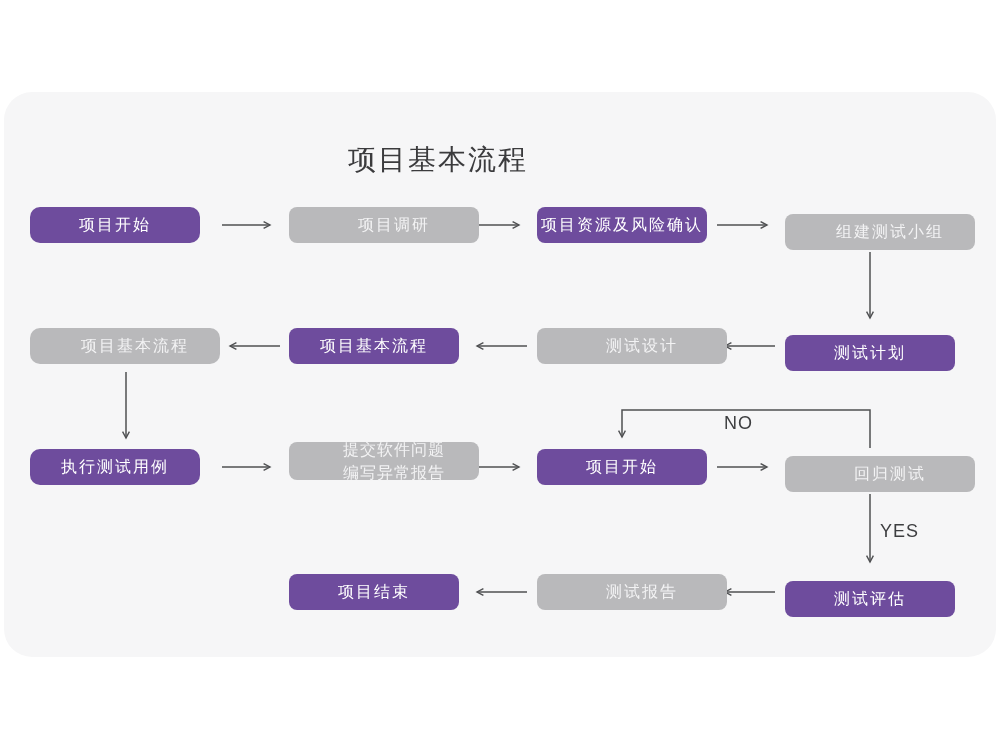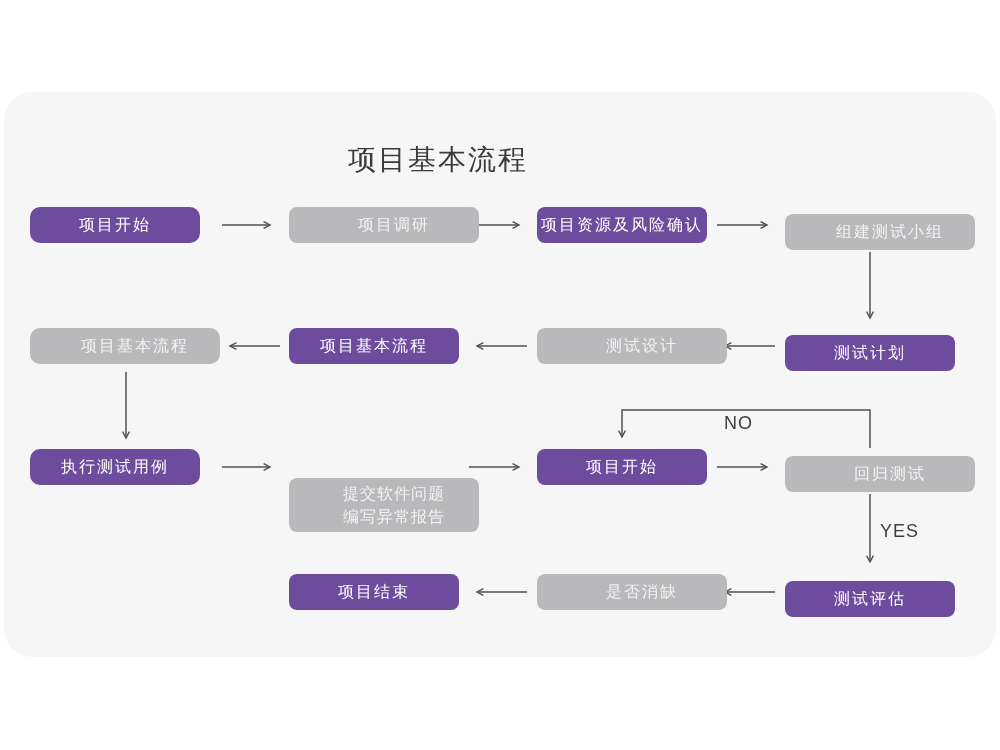--- a/index.html
+++ b/index.html
@@ -18,21 +18,21 @@
     color:#3b3b3d;font-weight:500;
   }
   .node{
     position:absolute;width:170px;height:36px;border-radius:8px;
     display:flex;align-items:center;justify-content:center;
     font-size:16px;letter-spacing:2px;text-align:center;
     white-space:pre-line;line-height:1.45;
   }
   .node.purple{background:#6e4c9d;color:#ffffff;}
   .node.gray{background:#b9b9bb;color:#f3f3f4;padding-left:20px;}
-  .node.tall{height:54px;letter-spacing:1px;margin-top:36px;}
+  .node.tall{height:38px;letter-spacing:1px;}
   
   .c0{left:30px;border-radius:10px;} .c1{left:289px;} .c2{left:537px;} .c3{left:785px;margin-top:7px;}
   
   .r0{top:207px;} .r1{top:328px;} .r2{top:449px;text-align:right;} .r3{top:574px;}
   .r2tall{top:442px;}
   svg.wires{position:absolute;left:0;top:0;width:1000px;height:750px;pointer-events:none;}
   .edge-label{
     position:absolute;color:#3d3e40;font-size:18px;letter-spacing:1px;
   }
   .edge-label.no{left:724px;top:413px;width:44px;text-align:left;}
@@ -91,14 +91,14 @@
 <div class="node purple c1 r1">项目基本流程</div>
 <div class="node gray   c0 r1">项目基本流程</div>
 
 <div class="node purple c0 r2">执行测试用例</div>
 <div class="node gray tall c1 r2tall">提交软件问题
 编写异常报告</div>
 <div class="node purple c2 r2">项目开始</div>
 <div class="node gray   c3 r2">回归测试</div>
 
 <div class="node purple c3 r3">测试评估</div>
-<div class="node gray   c2 r3">是否消缺</div>
+<div class="node gray   c2 r3">测试报告</div>
 <div class="node purple c1 r3">项目结束</div>
 
 </body></html>

